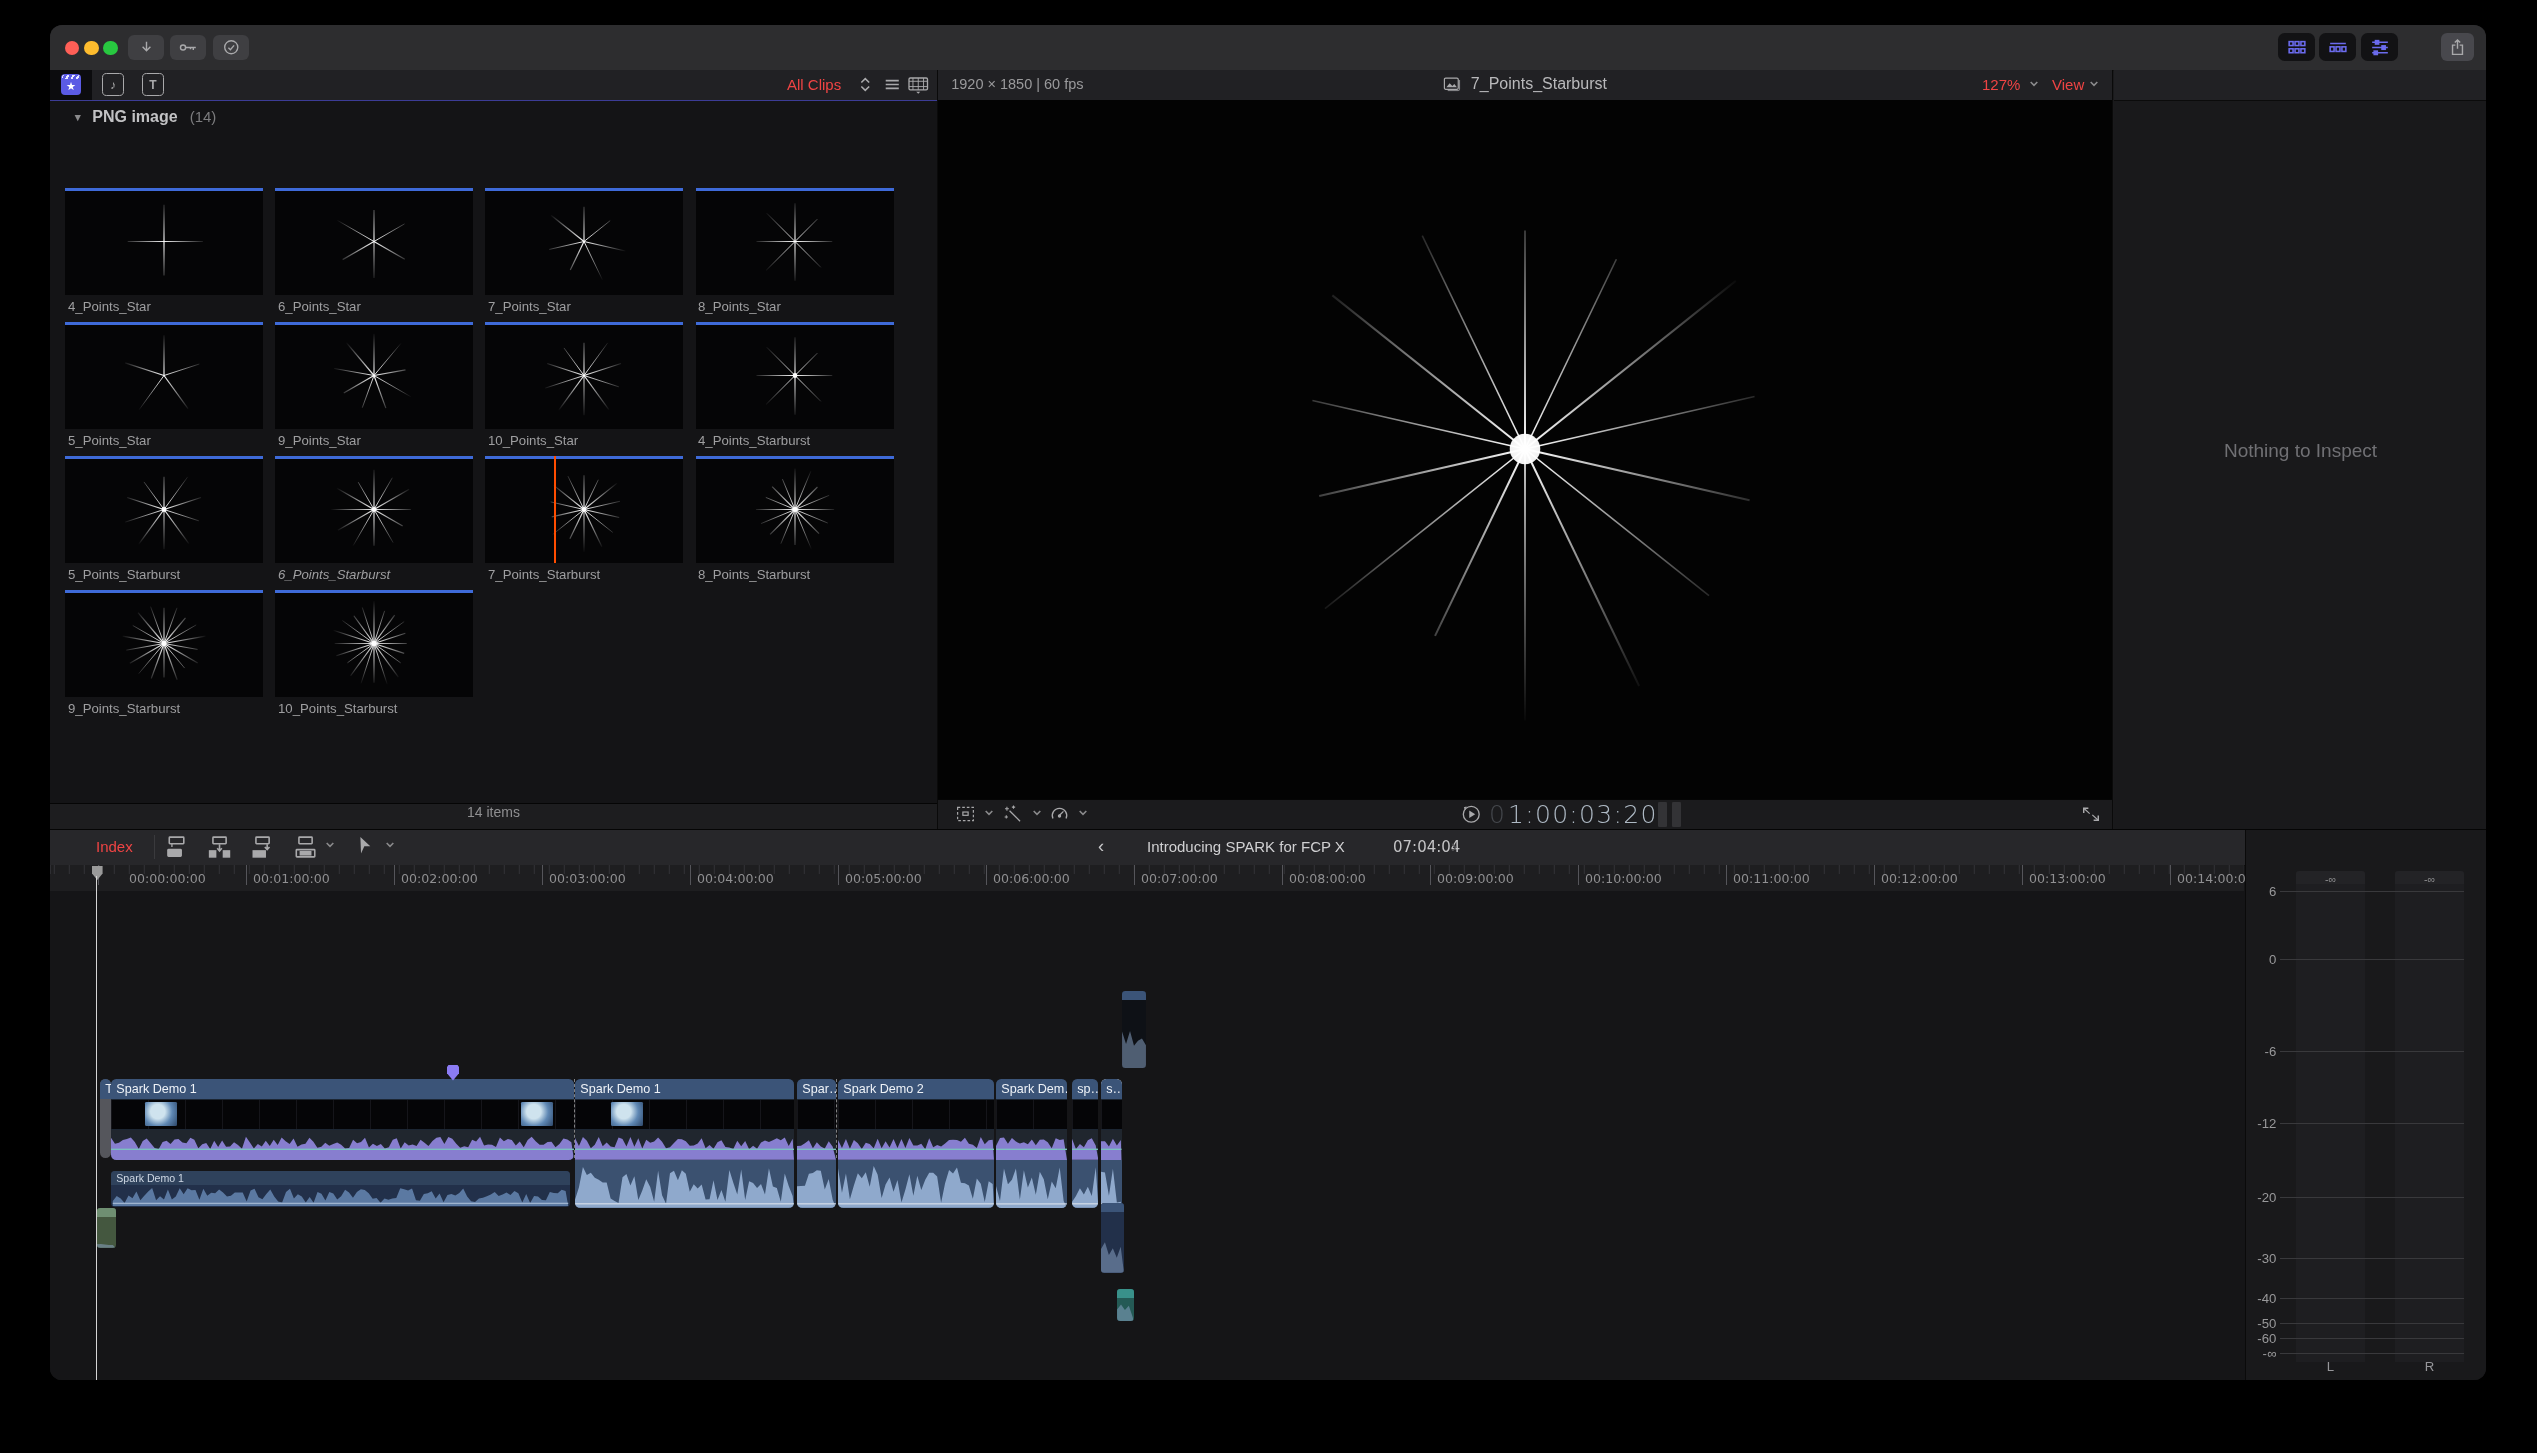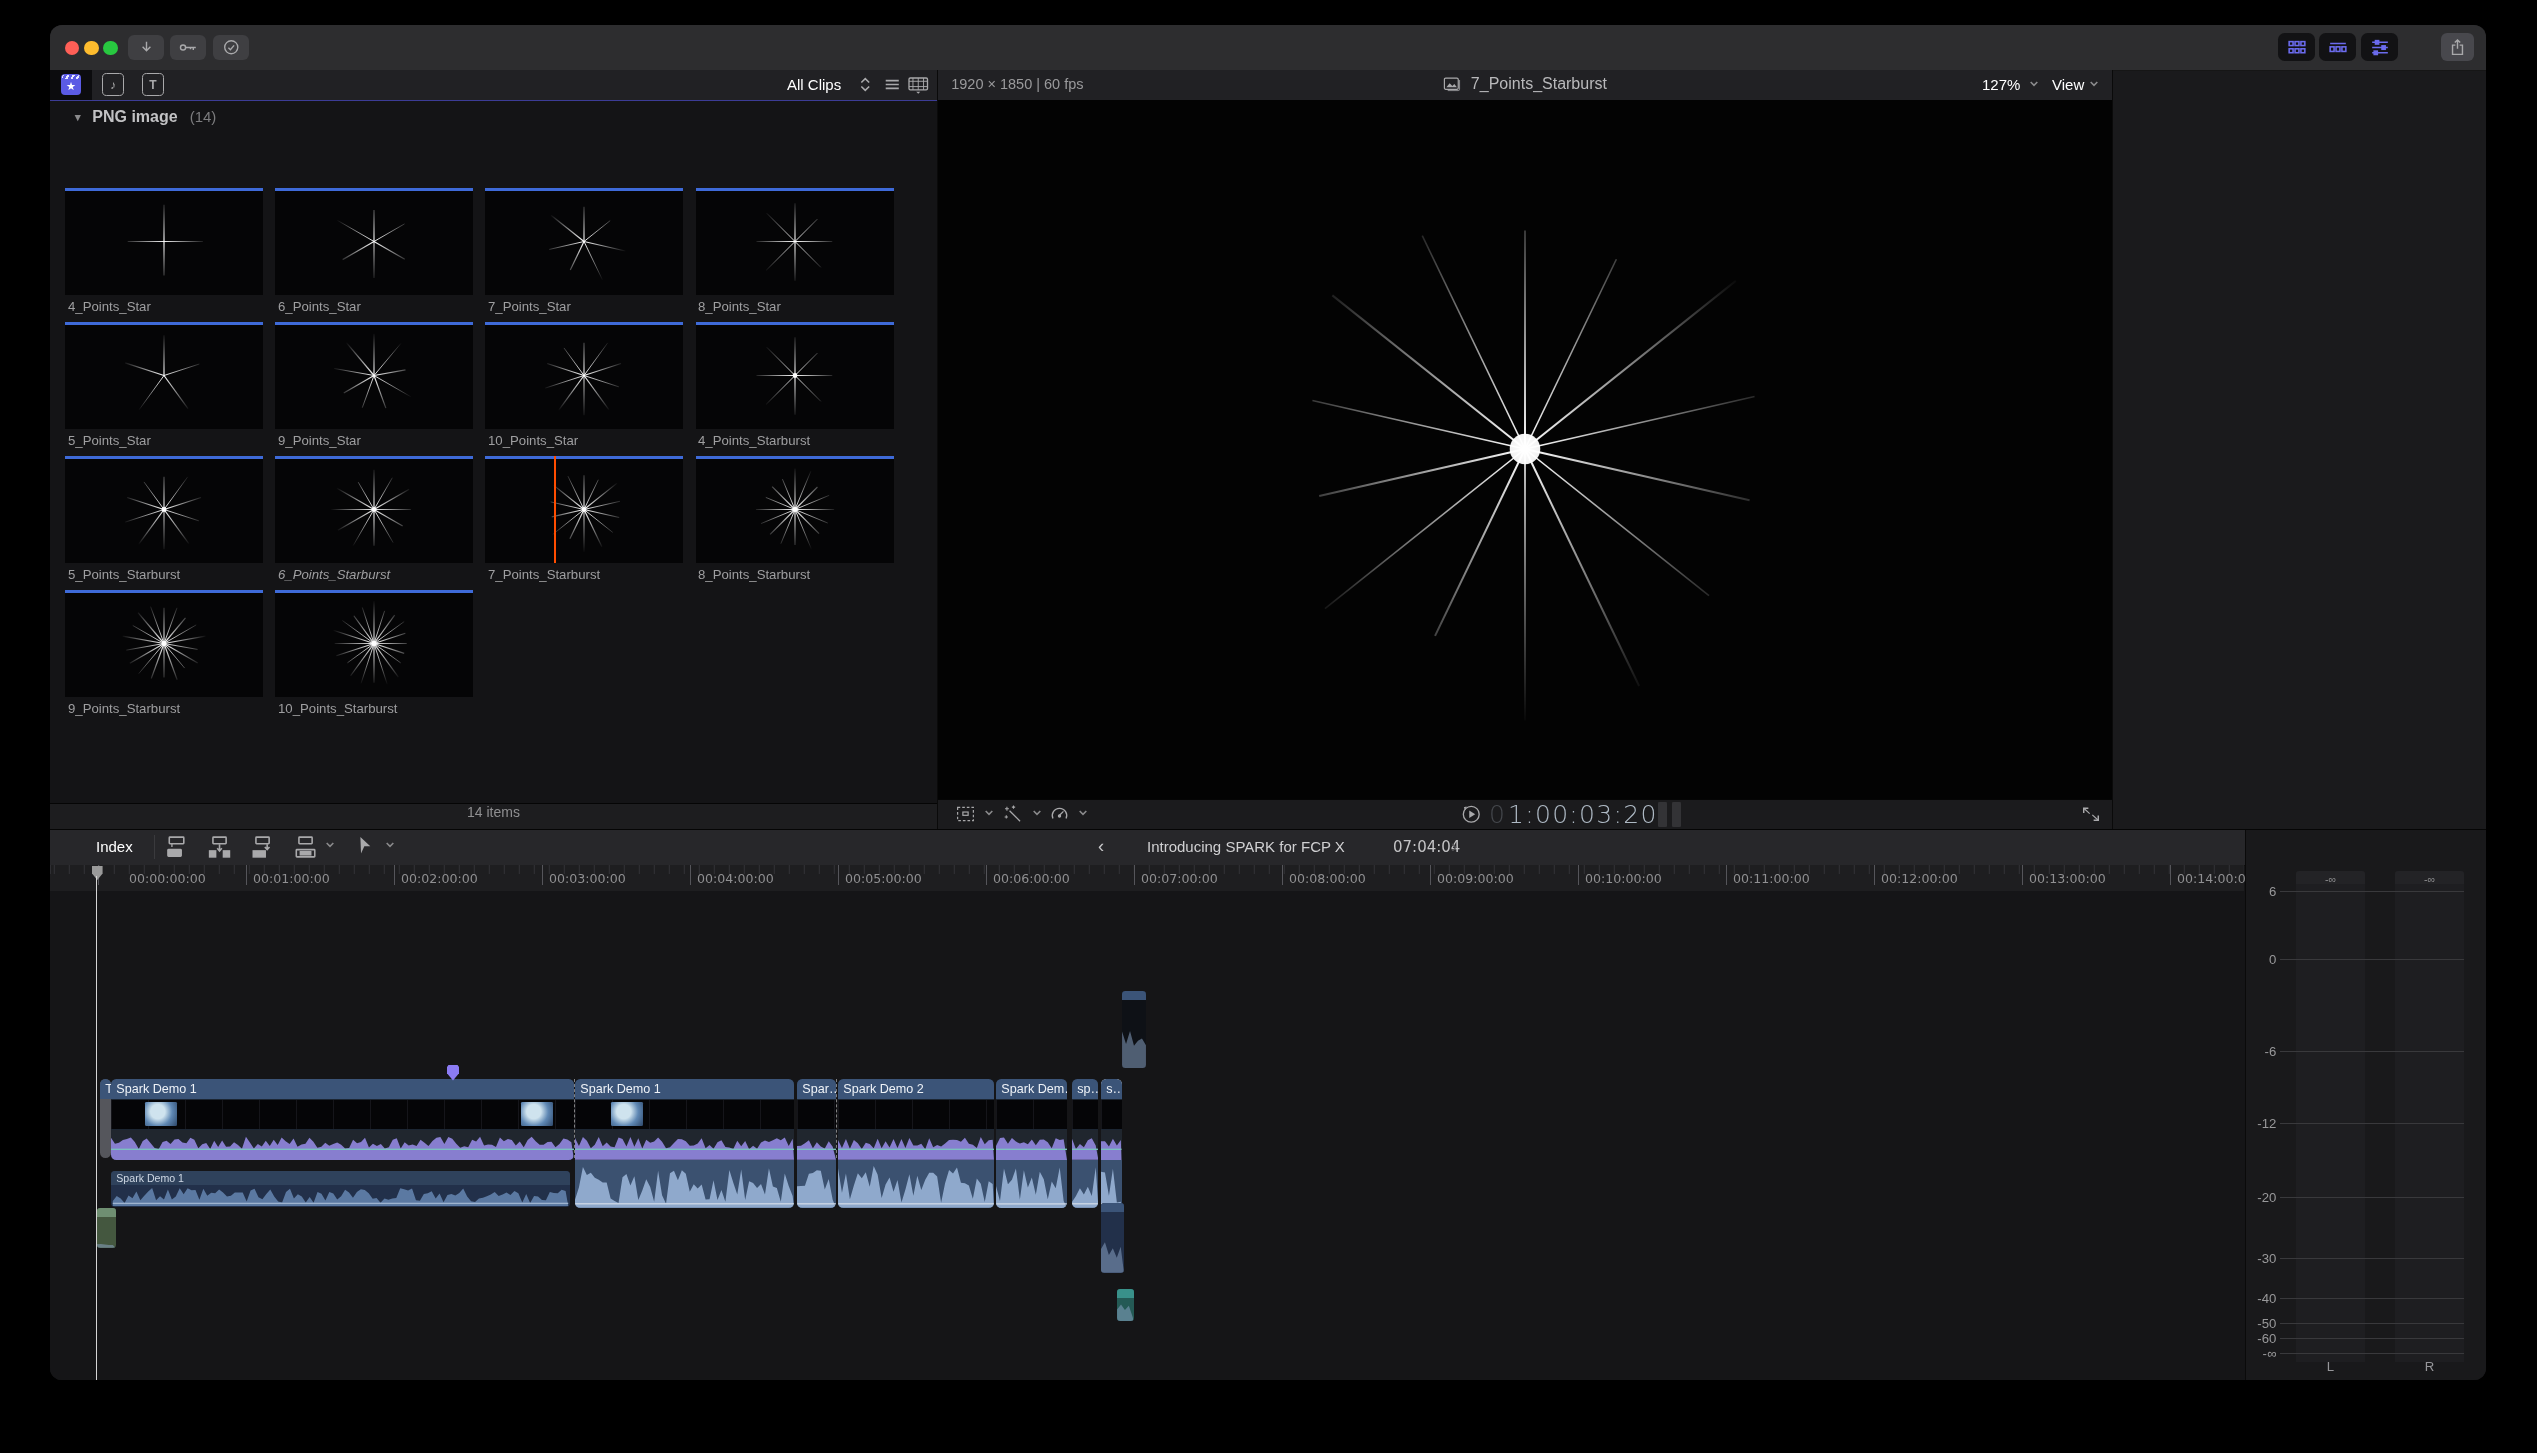--- a/index.html
+++ b/index.html
@@ -28,21 +28,21 @@
 
   .tab-cell{position:absolute;top:0;width:42px;height:30px;display:flex;align-items:center;justify-content:center;}
   .tab-active{background:#0c0c0e;}
   .clap-tile{width:20px;height:21px;background:#5b5be4;border-radius:4px;position:relative;display:flex;align-items:center;justify-content:center;}
   .clap-slashes{position:absolute;top:0.7px;left:1.3px;right:1.3px;height:4.6px;
       background:repeating-linear-gradient(120deg,#e8e8ff 0 2px,transparent 2px 4.6px);border-radius:2px 2px 0 0;}
   .clap-star{color:#fff;font-size:11.2px;line-height:1;margin-top:4px;}
   .tab-glyph{width:20px;height:21px;border:1.3px solid #a9a9ab;border-radius:4.6px;color:#a9a9ab;
       display:flex;align-items:center;justify-content:center;font-size:12px;font-weight:bold;}
 
-  .hdr-text{color:#ffffff;font-size:15px;}
+  .hdr-text{color:#ef4444;font-size:15px;}
   .hdr-dim{color:#9a9a9c;font-size:14.5px;}
   .icon{display:inline-flex;align-items:center;justify-content:center;color:#a9a9ab;}
   .icon.blue{color:#6b6bed;}
   .caret{color:#8a8a8c;}
 
   .group-header{position:absolute;left:0;top:34px;height:26.4px;display:flex;align-items:center;color:#c2c2c4;}
   .group-header .disc{color:#8a8a8c;font-size:10.6px;margin:0 9.3px 0 22.5px;}
   .group-header .gl{font-weight:bold;font-size:16px;}
   .group-header .gc{color:#7c7c7e;font-size:15px;margin-left:12px;}
 
@@ -680,20 +680,24 @@
       <span class="abs pausebars" style="left:715px;top:2px"><span></span><span></span></span>
       <span class="abs icon" style="left:1143px;top:5.3px">
             <svg width="20" height="18.5" viewBox="0 0 30 28" fill="none" stroke="currentColor" stroke-width="2.2">
               <path d="M11 5H4v7M19 23h7v-7"></path>
               <path d="M4 5l9 8M26 23l-9-8" stroke-width="1.8"></path>
             </svg>
           </span>
     </div>
   </div>
 
+  <div class="inspector">
+    <div class="panel-header"></div>
+    <div class="nothing">Nothing to Inspect</div>
+  </div>
 
   <div class="timeline">
     <div class="tl-toolbar">
       <span class="abs hdr-text" style="left:46px;top:8px">Index</span>
       <span class="tl-divider" style="left:104px"></span>
       <span class="abs icon" style="left:114px;top:5.3px">
             <svg width="26.4" height="24" viewBox="0 0 40 36" fill="none" stroke="currentColor" stroke-width="2.4">
               <rect x="8" y="3" width="22" height="10" rx="1"></rect>
               <rect x="6" y="22" width="20" height="10" rx="1" fill="currentColor"></rect>
               <path d="M12 13v5" stroke-width="2"></path>

